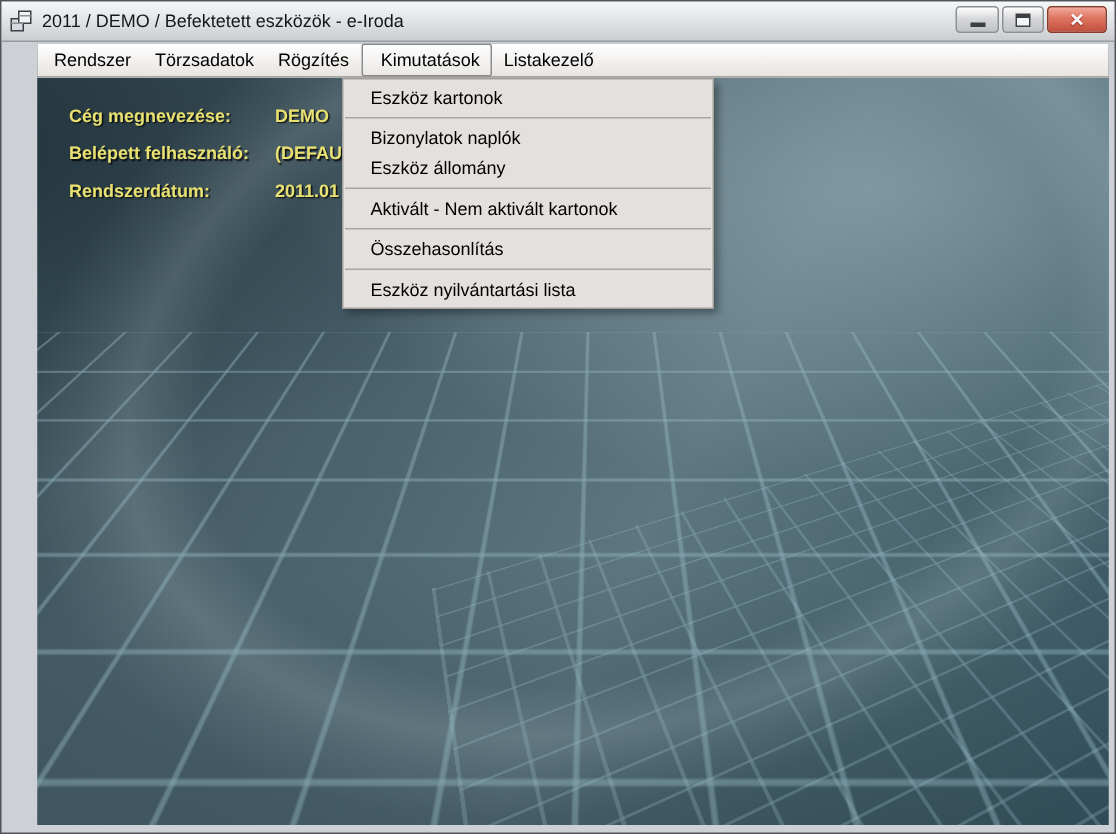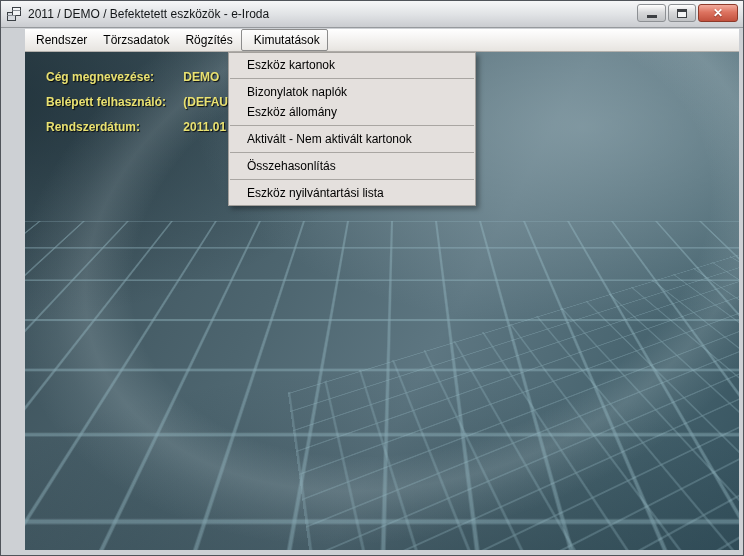--- a/index.html
+++ b/index.html
@@ -160,20 +160,21 @@
     </div>
   </div>
 
   <div class="client-wrap">
 
     <div class="menubar">
       <span class="menu-top-item">Rendszer</span>
       <span class="menu-top-item">Törzsadatok</span>
       <span class="menu-top-item">Rögzítés</span>
       <span class="menu-top-item selected">Kimutatások</span>
+      <span class="menu-top-item">Listakezelő</span>
     </div>
 
     <div class="bg">
       <div class="swirl"></div>
       <div class="grid-floor"></div>
       <div class="grid-wall"></div>
     </div>
 
     <div class="info">
       <div class="info-row">

